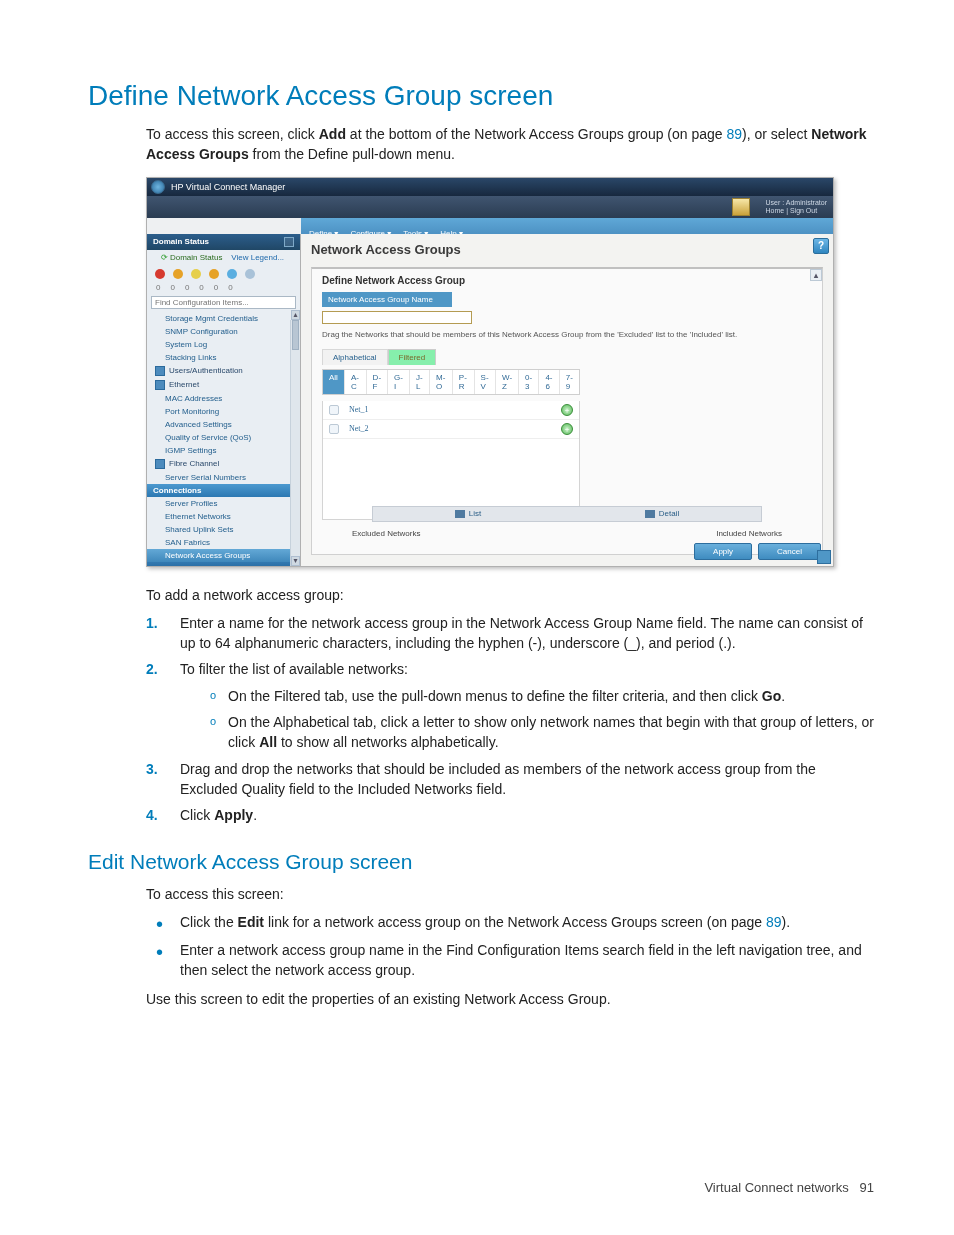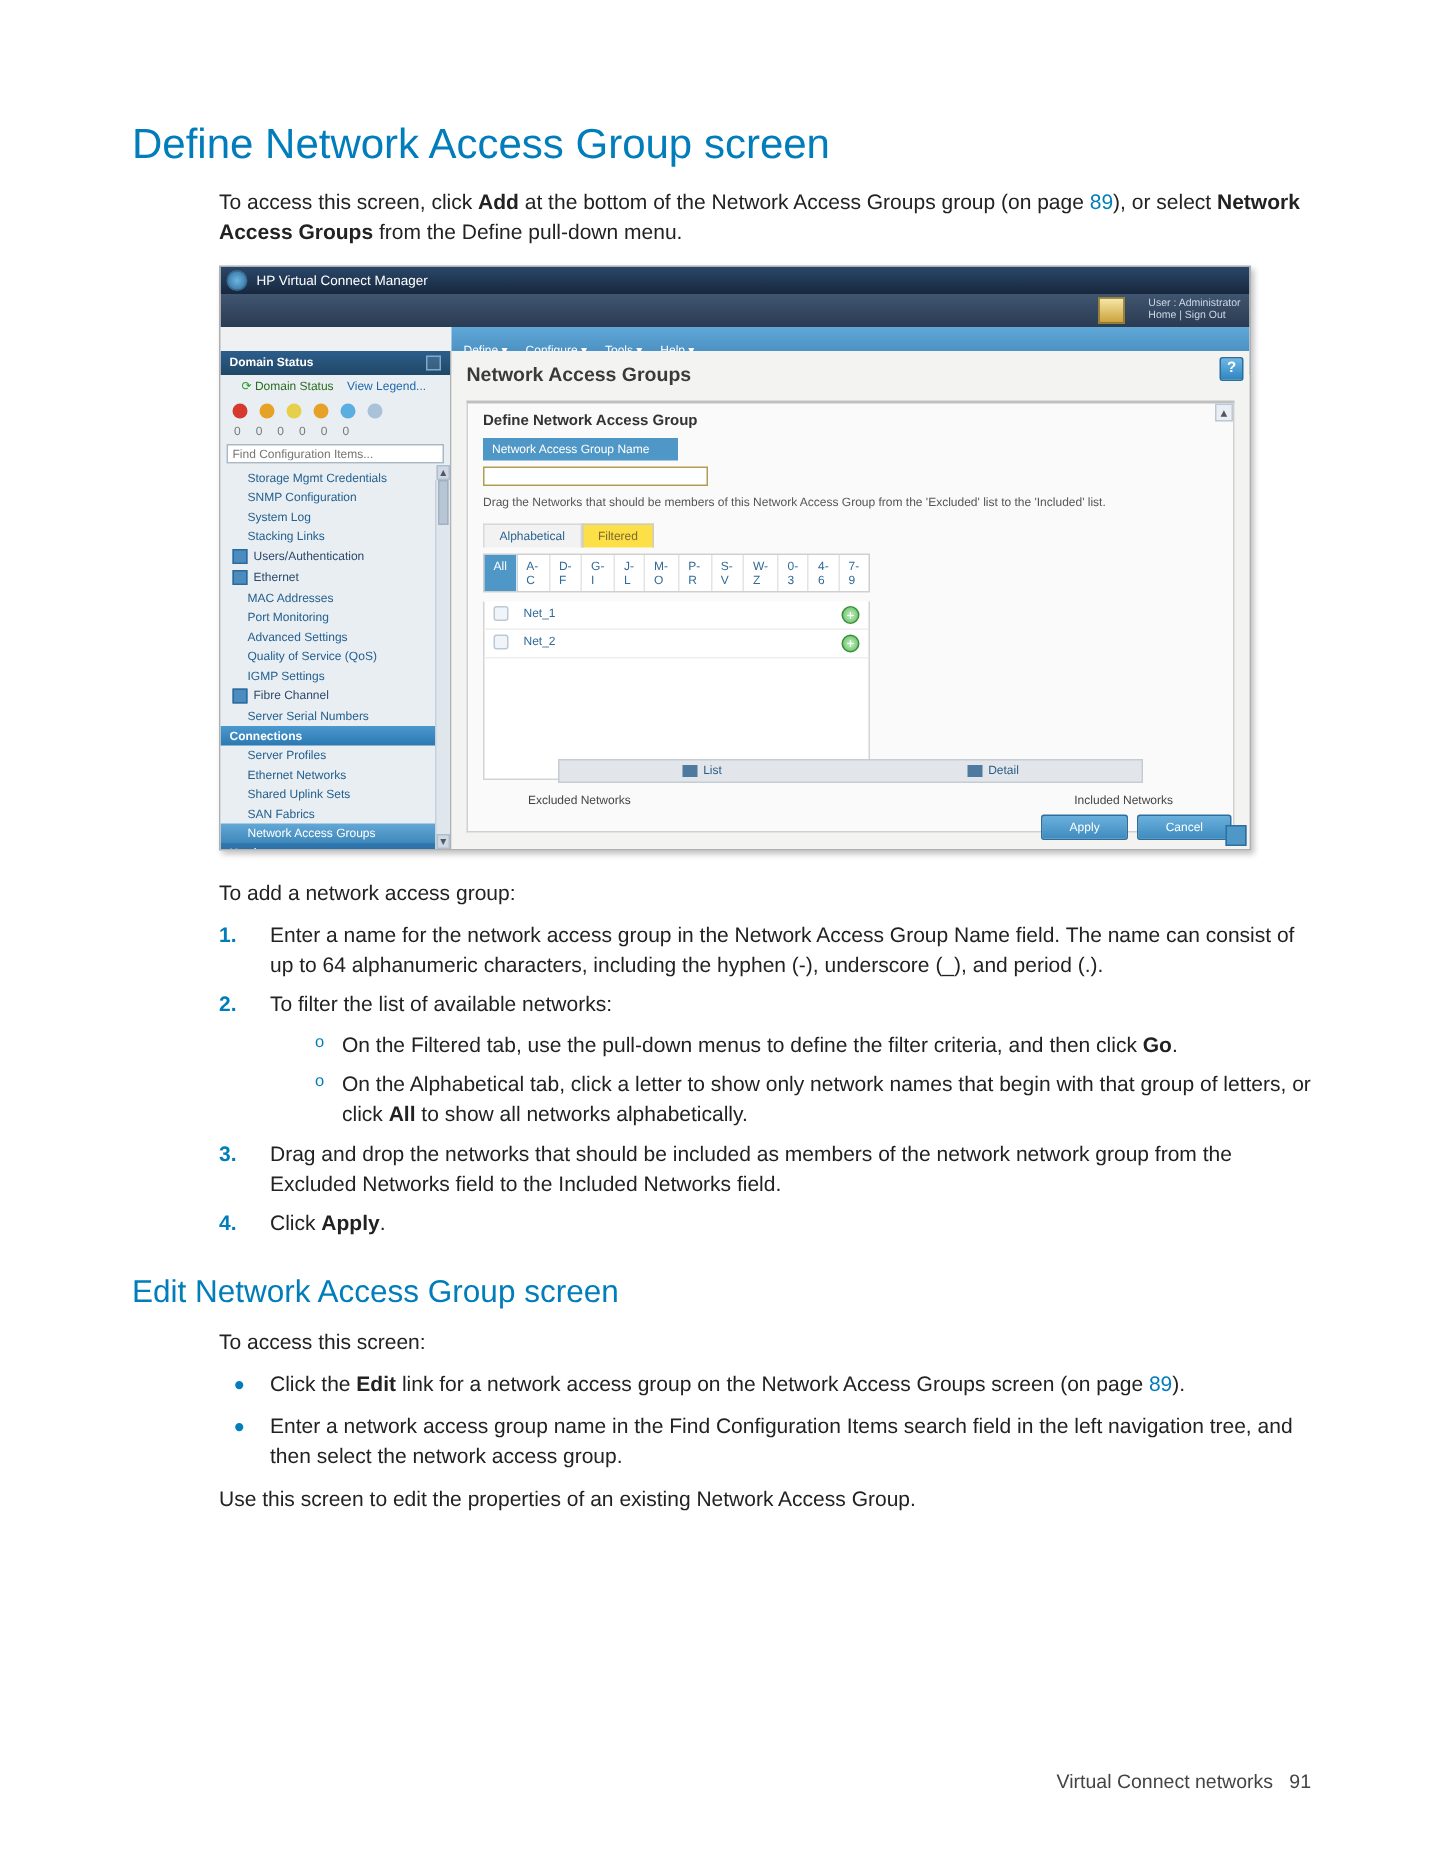--- a/index.html
+++ b/index.html
@@ -149,31 +149,31 @@
     position:relative;
     min-height:280px;
   }
   .panel .scroll-up { position:absolute;right:0;top:0;width:12px;height:12px;background:#eaeff4;border:1px solid #bcc9d5;color:#556;text-align:center;line-height:10px; }
   .panel .pttl { font-size:10px;font-weight:bold;color:#333;margin-bottom:6px; }
   .blockhdr { background:#4f97c6;color:#fff;font-size:8px;padding:3px 6px;width:130px; }
   .nameinput { width:150px;height:13px;border:1px solid #b49b52;background:#fff;margin:4px 0 6px; }
   .hint { color:#555;font-size:8px;margin-bottom:10px; }
   .tabs { display:flex;gap:0;font-size:8px;color:#29628e;margin-bottom:4px; }
   .tabs .tab { padding:3px 10px;border:1px solid #d8d8d8;border-bottom:none;background:#f2f2f2; }
-  .tabs .tab.on { background:#fde047;color:#7a6a2b;border-color:#ccc; }
+  .tabs .tab.on { background:#86efac;color:#7a6a2b;border-color:#ccc; }
   .letterbar {
     display:flex;gap:0;font-size:8px;
     border:1px solid #cfcfcf;background:#fff;
     width:258px;
   }
   .letterbar span { padding:3px 6px;border-right:1px solid #e4e4e4;color:#316a96; }
   .letterbar span:last-child{border-right:none;}
   .letterbar span.on { background:#4f97c6;color:#fff; }
   .netbox { margin-top:6px;width:258px;border:1px solid #d4d4d4;border-top:none;background:#fff; }
-  .netrow { display:flex;padding:3px 6px;border-bottom:1px solid #eee;color:#316a96;font-size:8px;gap:10px; }
+  .netrow { display:flex;align-items:center;padding:3px 6px;border-bottom:1px solid #eee;color:#316a96;font-size:8px;gap:10px;font-family:Liberation Serif, serif; }
   .netrow .netic { width:10px;height:10px;border:1px solid #bcc9d5;background:#f0f5fa;border-radius:2px;position:relative; }
   .netrow .plus { margin-left:auto;width:12px;height:12px;border-radius:50%;background:radial-gradient(#c9f2c9,#57b957);border:1px solid #3a8e3a;color:#fff;text-align:center;line-height:11px;font-size:9px; }
   .viewbar { position:absolute;left:60px;right:60px;bottom:32px;height:16px;background:#e2e6eb;border:1px solid #c6ccd4;display:flex;align-items:center;justify-content:space-around;font-size:8px;color:#2a5e87; }
   .viewbar .vbtn { display:flex;align-items:center;gap:4px; }
   .viewbar .vbtn .vic { width:10px;height:8px;background:#4f7aa0; }
   .lbls { position:absolute;bottom:16px;left:0;right:0;display:flex;justify-content:space-between;padding:0 40px;font-size:8px;color:#444; }
   .actions { position:absolute;bottom:6px;right:12px;display:flex;gap:6px;font-size:8px; }
   .actions .btn { padding:3px 18px;background:linear-gradient(#6ab0dc,#3f8cc0);color:#fff;border:1px solid #2d6e9e;border-radius:2px; }
   .corner { position:absolute;bottom:2px;right:2px;width:14px;height:14px;background:#4f97c6;border:1px solid #2d6e9e; }
 
@@ -343,21 +343,21 @@
     <p>To add a network access group:</p>
 
     <ol class="num">
       <li><span class="marker">1.</span><span>Enter a name for the network access group in the Network Access Group Name field. The name can consist of up to 64 alphanumeric characters, including the hyphen (-), underscore (_), and period (.).</span></li>
       <li><span class="marker">2.</span><span>To filter the list of available networks:</span>
         <ul class="sub">
           <li><span>On the Filtered tab, use the pull-down menus to define the filter criteria, and then click </span><b>Go</b><span>.</span></li>
           <li><span>On the Alphabetical tab, click a letter to show only network names that begin with that group of letters, or click </span><b>All</b><span> to show all networks alphabetically.</span></li>
         </ul>
       </li>
-      <li><span class="marker">3.</span><span>Drag and drop the networks that should be included as members of the network network group from the Excluded Networks field to the Included Networks field.</span></li>
+      <li><span class="marker">3.</span><span>Drag and drop the networks that should be included as members of the network access group from the Excluded Quality field to the Included Networks field.</span></li>
       <li><span class="marker">4.</span><span>Click </span><b>Apply</b><span>.</span></li>
     </ol>
   </div>
 
   <h2>Edit Network Access Group screen</h2>
   <div class="indent">
     <p>To access this screen:</p>
     <ul class="bul">
       <li>
         <span>Click the </span><b>Edit</b><span> link for a network access group on the Network Access Groups screen (on page </span><a class="pagelink">89</a><span>).</span>

